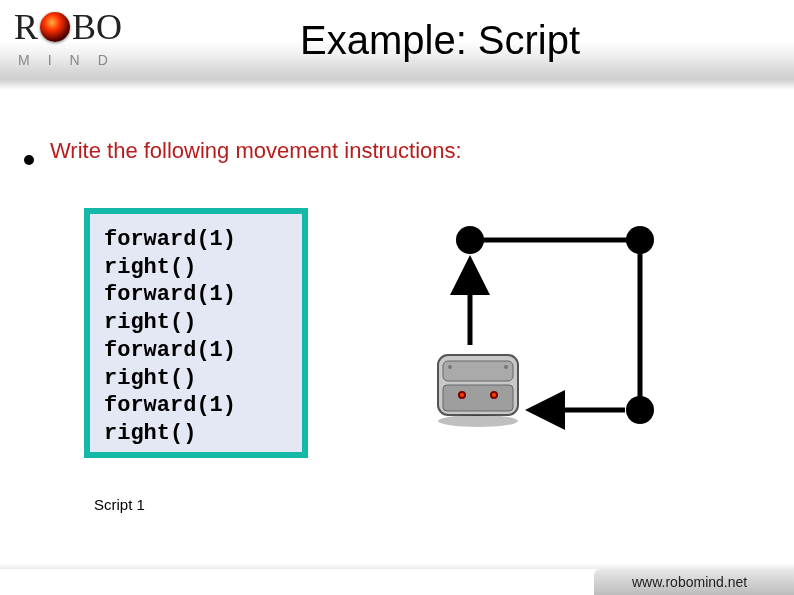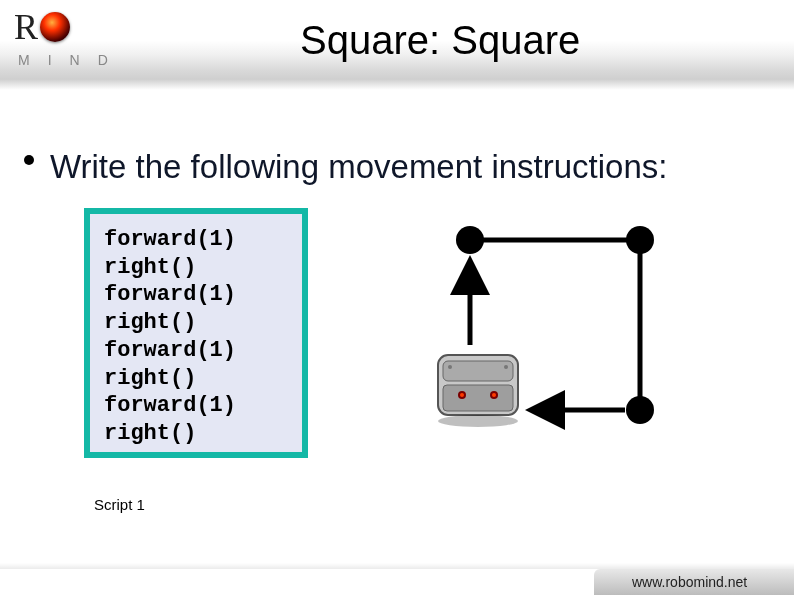--- a/index.html
+++ b/index.html
@@ -60,23 +60,23 @@
     position: absolute;
     left: 24px;
     top: 155px;
     width: 10px; height: 10px;
     background: #000;
     border-radius: 50%;
   }
   .instruction {
     position: absolute;
     left: 50px;
-    top: 148px;
-    font-size: 33px;
-    color: #0f172a;
+    top: 138px;
+    font-size: 22px;
+    color: #b91c1c;
   }
   .code-box {
     position: absolute;
     left: 84px;
     top: 208px;
     width: 224px;
     height: 250px;
     background: #e4e7f4;
     border: 6px solid #14b8a6;
     padding: 12px 14px;
@@ -124,25 +124,26 @@
 </style>
 </head>
 <body>
 
 <div class="header-bar"></div>
 
 <div class="logo">
   <div class="logo-top">
     <span>R</span>
     <span class="logo-o"></span>
+    <span>BO</span>
   </div>
   <div class="logo-sub">MIND</div>
 </div>
 
-<div class="title">Square: Square</div>
+<div class="title">Example: Script</div>
 
 <div class="bullet"></div>
 <div class="instruction">Write the following movement instructions:</div>
 
 <div class="code-box"><span>forward(1)</span>
 <span>right()</span>
 <span>forward(1)</span>
 <span>right()</span>
 <span>forward(1)</span>
 <span>right()</span>

